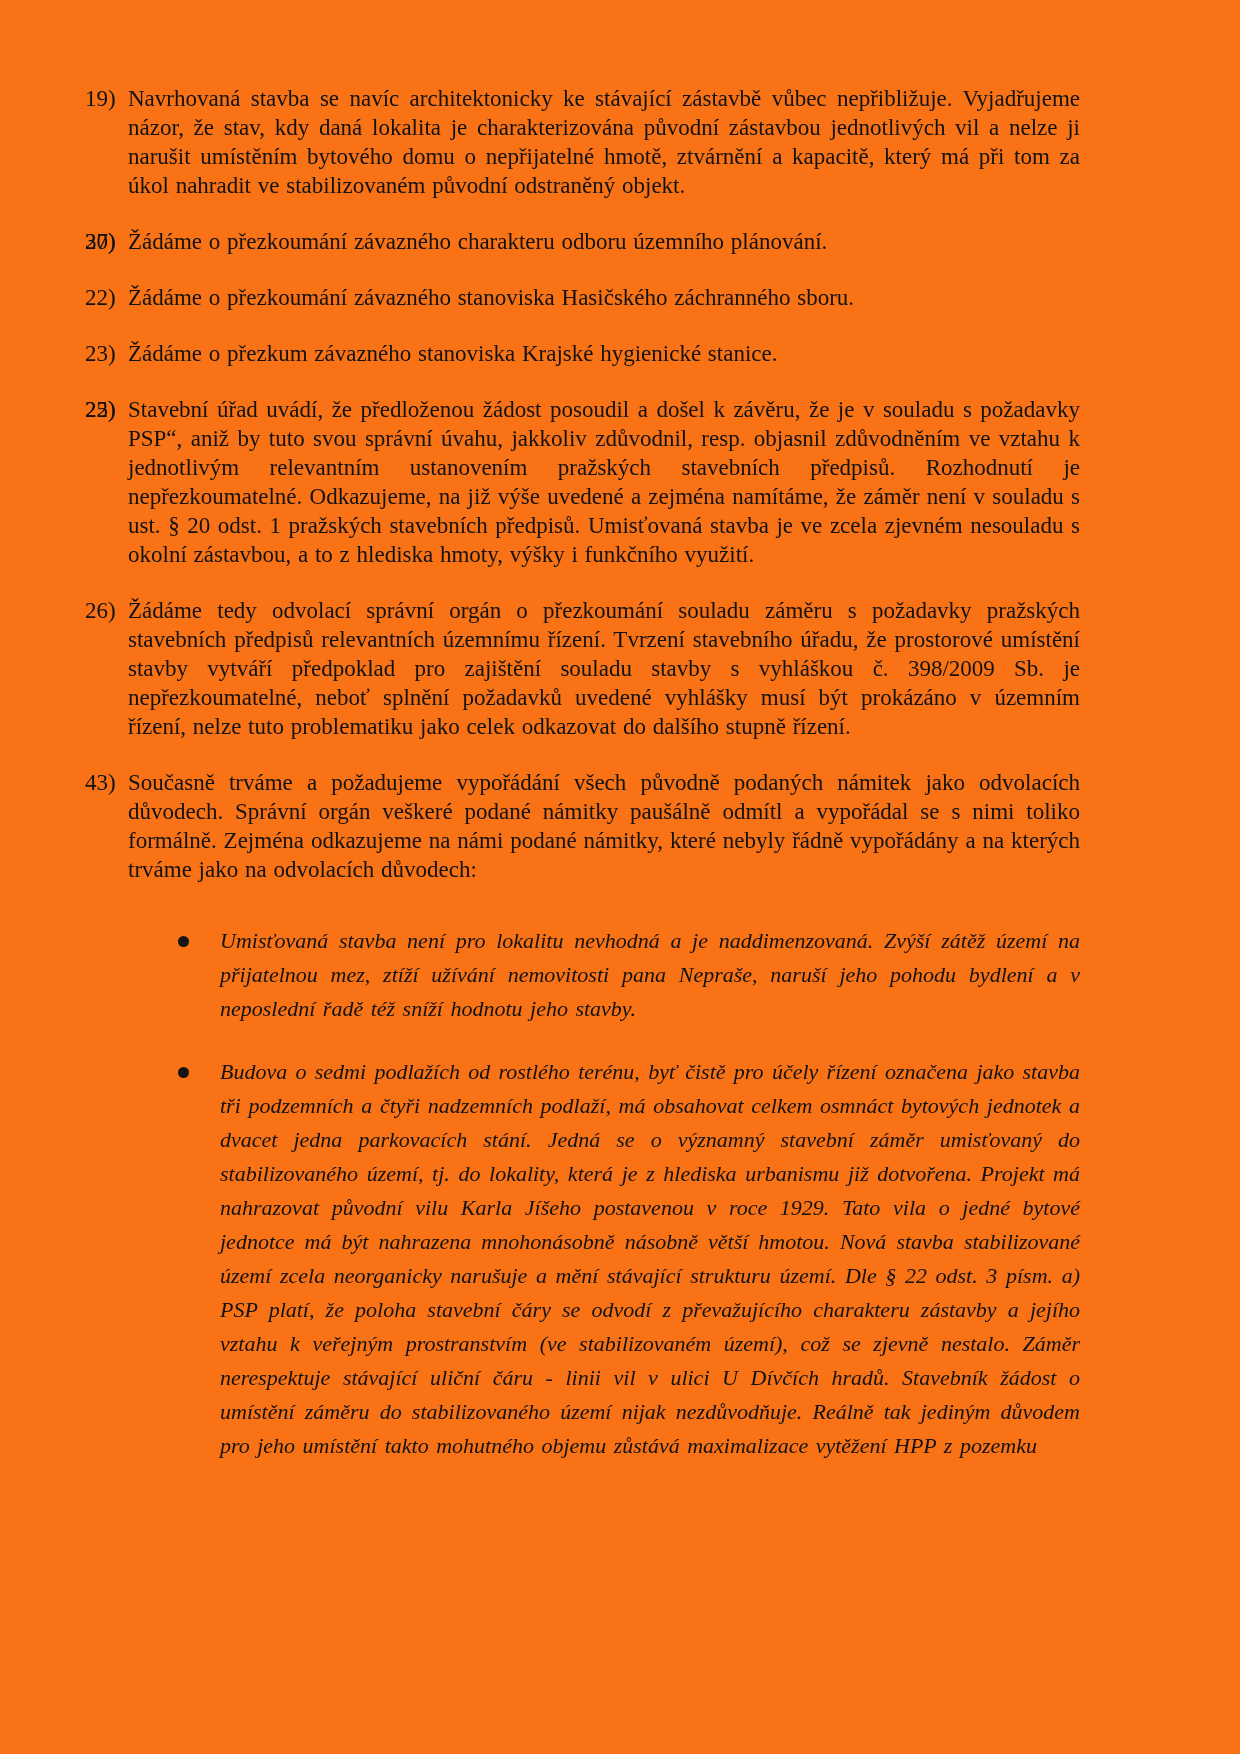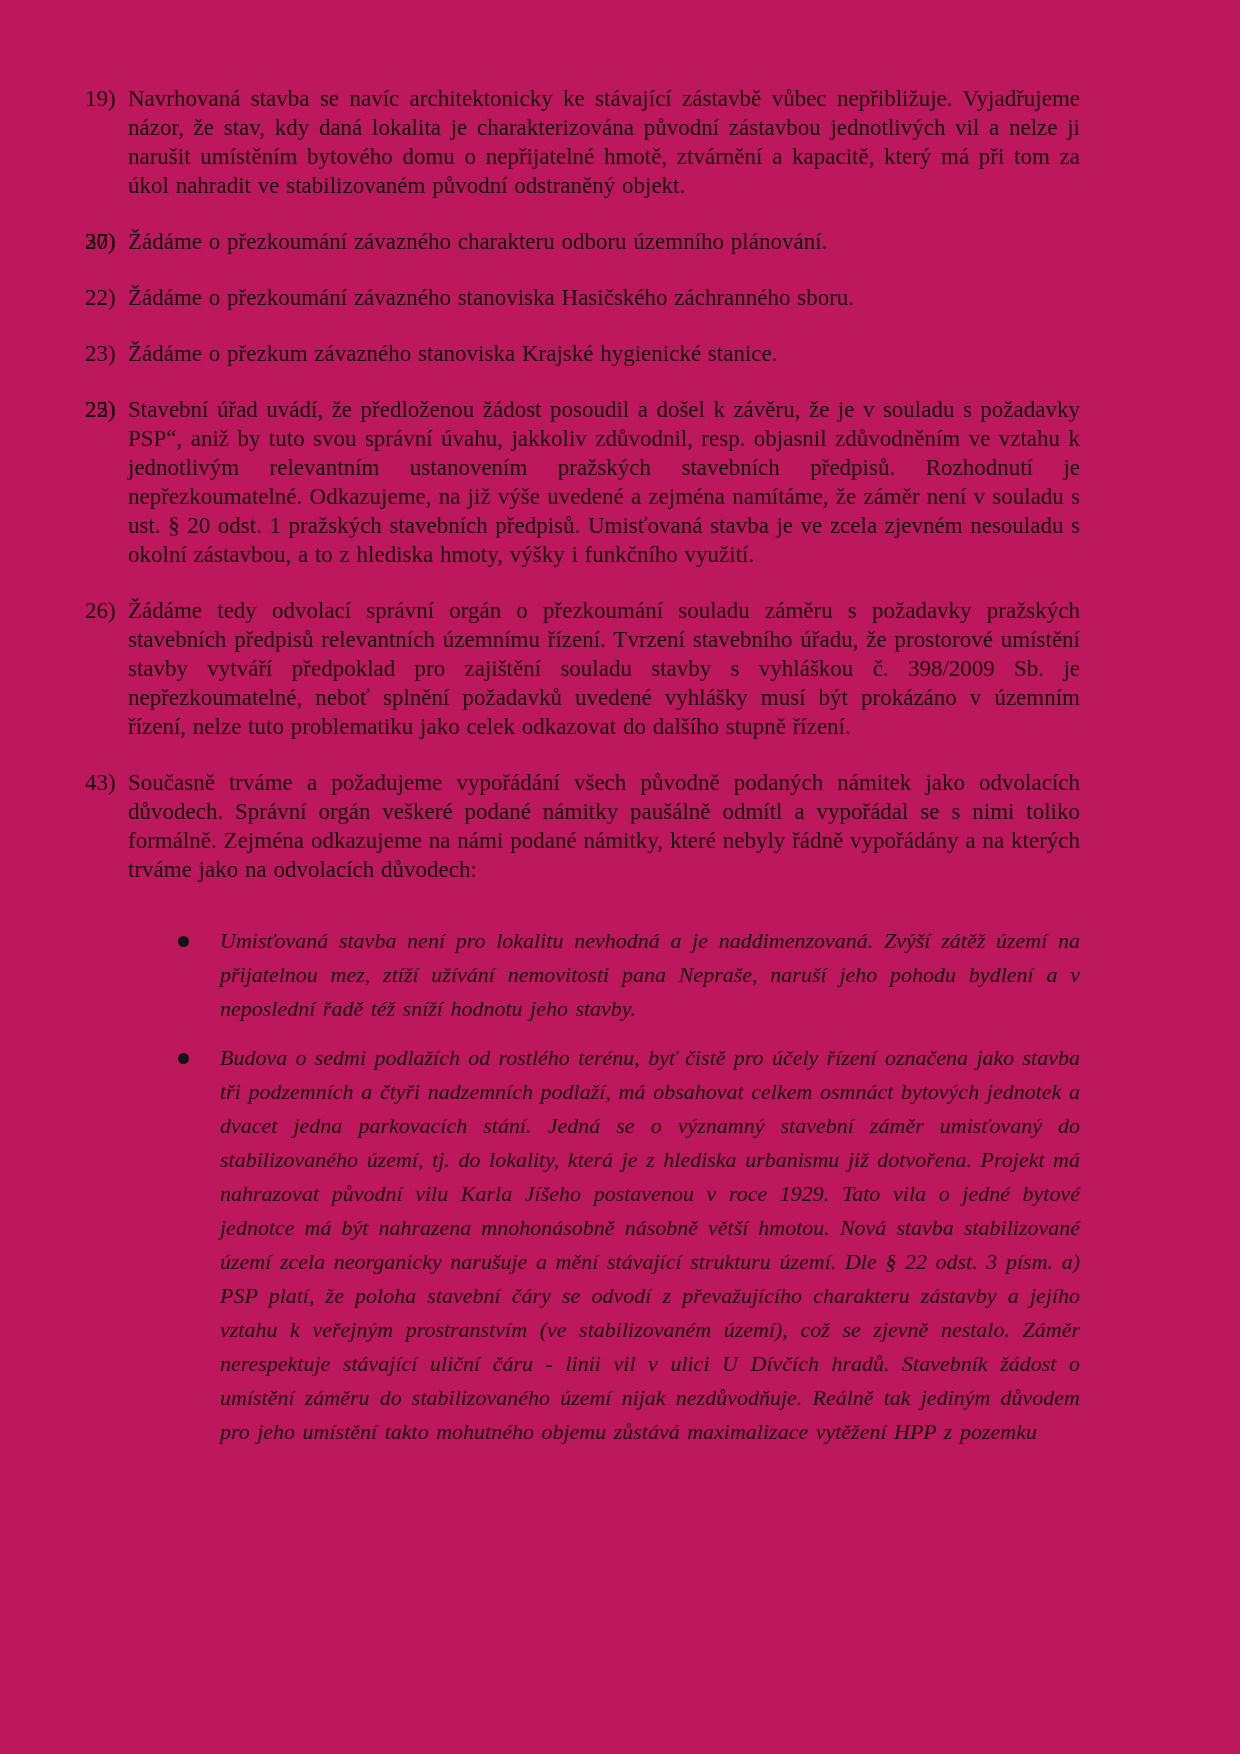--- a/index.html
+++ b/index.html
@@ -10,21 +10,21 @@
   body {
     width: 1240px;
     height: 1754px;
     font-family: "Liberation Serif", "DejaVu Serif", serif;
     color: #121212;
   }
   .page {
     box-sizing: border-box;
     width: 1240px;
     height: 1754px;
-    background: #be185d;
+    background: #f97316;
     padding: 84px 160px 40px 85px;
     overflow: hidden;
   }
   .item {
     position: relative;
     padding-left: 43px;
     text-align: justify;
     font-size: 23px;
     line-height: 29px;
     margin-bottom: 27px;
@@ -43,21 +43,21 @@
   .bullets {
     padding-left: 93px;
   }
   .bullet {
     position: relative;
     padding-left: 42px;
     text-align: justify;
     font-style: italic;
     font-size: 22px;
     line-height: 34px;
-    margin-top: 15px;
+    margin-top: 29px;
     word-spacing: 2px;
   }
   .bullet:first-child {
     margin-top: 40px;
   }
   .bullet .dot {
     position: absolute;
     left: 0;
     top: 12px;
     width: 11px;

